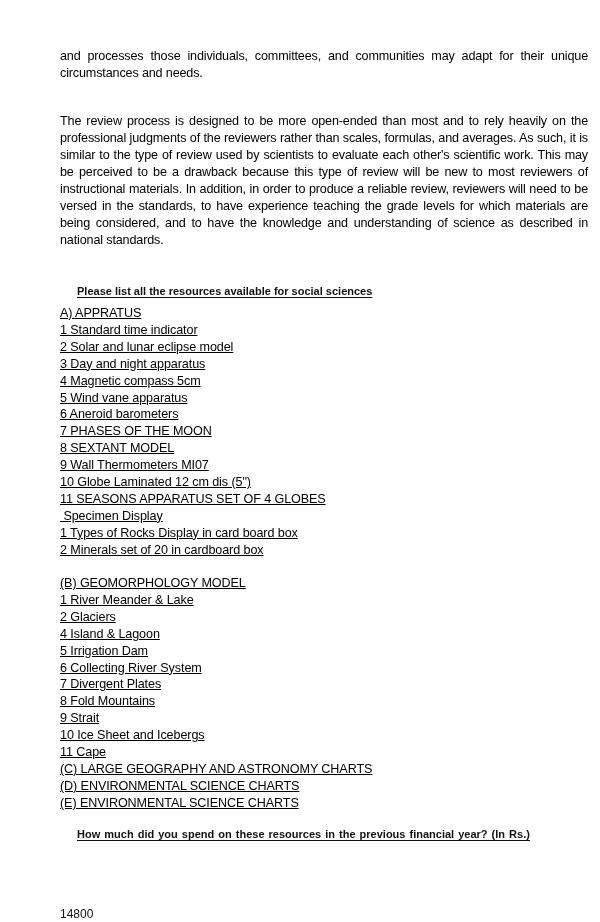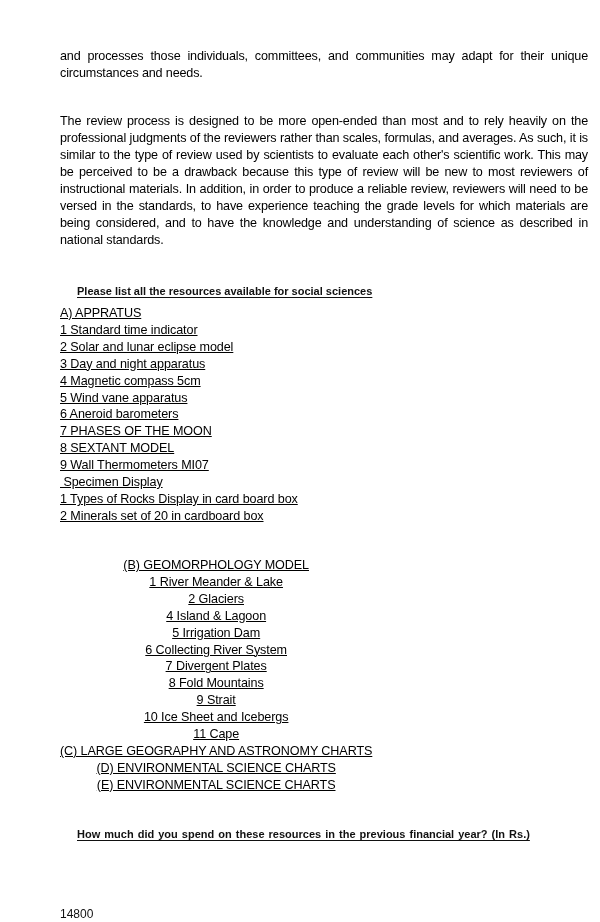--- a/index.html
+++ b/index.html
@@ -77,26 +77,28 @@
     <li>A) APPRATUS</li>
     <li>1 Standard time indicator</li>
     <li>2 Solar and lunar eclipse model</li>
     <li>3 Day and night apparatus</li>
     <li>4 Magnetic compass 5cm</li>
     <li>5 Wind vane apparatus</li>
     <li>6 Aneroid barometers</li>
     <li>7 PHASES OF THE MOON</li>
     <li>8 SEXTANT MODEL</li>
     <li>9 Wall Thermometers MI07</li>
+    <li>10 Globe Laminated 12 cm dis (5")</li>
+    <li>11 SEASONS APPARATUS SET OF 4 GLOBES</li>
     <li> Specimen Display</li>
     <li>1 Types of Rocks Display in card board box</li>
     <li>2 Minerals set of 20 in cardboard box</li>
   </ul>
 
-  <ul class="list" style="position:absolute; top:557px;text-align:center;">
+  <ul class="list" style="position:absolute; top:575px;">
     <li>(B) GEOMORPHOLOGY MODEL</li>
     <li>1 River Meander &amp; Lake</li>
     <li>2 Glaciers</li>
     <li>4 Island &amp; Lagoon</li>
     <li>5 Irrigation Dam</li>
     <li>6 Collecting River System</li>
     <li>7 Divergent Plates</li>
     <li>8 Fold Mountains</li>
     <li>9 Strait</li>
     <li>10 Ice Sheet and Icebergs</li>

